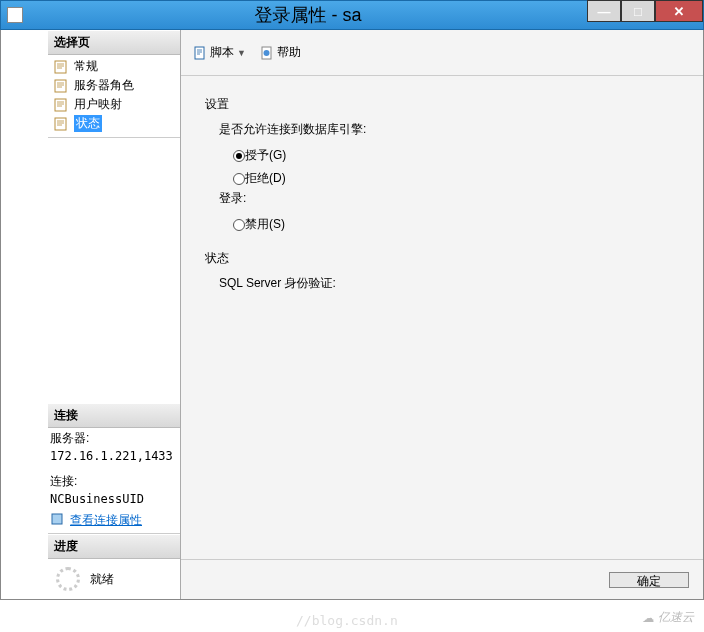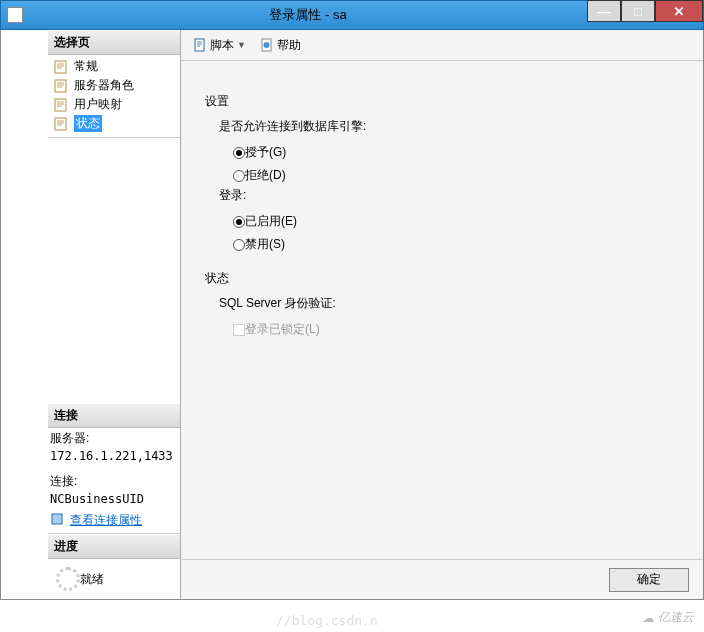--- a/index.html
+++ b/index.html
@@ -1,64 +1,64 @@
 <!DOCTYPE html>
 <html><head>
   <meta charset="utf-8">
   <style>
     * { box-sizing: border-box; margin: 0; padding: 0; font-family: "Microsoft YaHei", "SimSun", sans-serif; font-size: 12px; }
     body { width: 704px; height: 632px; background: #fff; position: relative; overflow: hidden; }
     
     .titlebar { height: 30px; background: linear-gradient(#4aa8e8, #2e8cd4); display: flex; align-items: center; padding: 0 0 0 6px; color: #fff; border: 1px solid #1a6aa8; }
     .titlebar-icon { width: 16px; height: 16px; background: #fff; margin-right: 6px; border: 1px solid #888; }
-    .title-text { flex: 1; text-align: center; font-size: 13px; color: #000; }
+    .title-text { flex: 1; text-align: center; font-size: 18px; color: #000; }
     .win-controls { display: flex; height: 100%; }
     .win-btn { width: 34px; height: 22px; display: flex; align-items: center; justify-content: center; border: 1px solid #333; background: #d8d8d8; margin-top: -1px; font-size: 13px; font-weight: bold; }
     .win-btn.close { background: #c75050; color: #fff; width: 48px; }
     
     .body-area { display: flex; height: 570px; border: 1px solid #888; border-top: none; }
     
     .sidebar { width: 180px; background: #fff; display: flex; flex-direction: column; border-right: 1px solid #aaa; }
     .side-section { border-bottom: 1px solid #ccc; margin-left: 47px; }
     .side-header { background: linear-gradient(#f0f0f0, #d8d8d8); padding: 3px 6px; font-weight: bold; border-bottom: 1px solid #bbb; border-top: 1px solid #fff; }
     .side-items { padding: 2px 4px 4px 4px; text-align: center; }
     .side-item { display: flex; align-items: center; padding: 1px 2px; gap: 4px; cursor: default; }
     .side-item.selected span:last-child { background: #3399ff; color: #fff; padding: 0 2px; }
     .page-icon { width: 16px; height: 14px; display: inline-flex; align-items: center; justify-content: center; }
     .page-icon svg { width: 16px; height: 14px; }
     
     .side-fill { flex: 1; }
     .conn-body { padding: 2px; font-size: 12px; }
     .conn-body div { margin-bottom: 2px; }
     .conn-link { color: #0066cc; text-decoration: underline; display: inline-flex; align-items: flex-start; gap: 4px; margin-top: 4px; cursor: pointer; }
-    .progress-body { padding: 8px; display: flex; align-items: center; }
+    .progress-body { padding: 8px; display: flex; align-items: center; gap: 10px; }
     .spinner { width: 24px; height: 24px; border: 3px dotted #ccc; border-radius: 50%; }
     
     .main { flex: 1; background: #f4f4f4; display: flex; flex-direction: column; }
-    .toolbar { height: 31px; display: flex; align-items: center; padding: 0 8px; gap: 6px; border-bottom: 1px solid #ccc; background: #f4f4f4; }
+    .toolbar { height: 46px; display: flex; align-items: center; padding: 0 8px; gap: 6px; border-bottom: 1px solid #ccc; background: #f4f4f4; }
     .tool-btn { display: inline-flex; align-items: center; gap: 3px; padding: 2px 4px; cursor: default; }
     .tool-icon { width: 14px; height: 14px; display: inline-block; }
     .dropdown-arrow { font-size: 9px; color: #555; }
     
     .content { flex: 1; padding: 20px 24px; }
     .group-title { margin-bottom: 8px; margin-top: 14px; }
-    .group-title:first-child { margin-top: 12px; }
+    .group-title:first-child { margin-top: 0; }
     .sub-label { margin-left: 14px; margin-bottom: 6px; }
     .radio-row, .check-row { margin-left: 28px; display: flex; align-items: center; padding: 3px 0; font-family: "SimSun", monospace; }
     .radio { width: 12px; height: 12px; border: 1px solid #555; border-radius: 50%; display: inline-flex; align-items: center; justify-content: center; background: #fff; }
     .radio.checked::after { content: ""; width: 6px; height: 6px; background: #000; border-radius: 50%; }
     .checkbox { width: 12px; height: 12px; border: 1px solid #aaa; background: #fff; display: inline-block; }
     .disabled { color: #999; }
     .disabled .checkbox { border-color: #ccc; }
     
     .footer { height: 40px; border-top: 1px solid #ccc; display: flex; align-items: center; justify-content: flex-end; padding: 0 14px; background: #f4f4f4; }
-    .footer-btn { width: 80px; height: 24px; border: 1px solid #888; background: #e8e8e8; cursor: default; }
+    .footer-btn { width: 80px; height: 16px; border: 1px solid #888; background: #e8e8e8; cursor: default; }
     
     .watermark { position: absolute; bottom: 6px; right: 10px; color: #bbb; font-size: 16px; font-style: italic; display: flex; align-items: center; gap: 4px; pointer-events: none; }
-    .wm-blog { position: absolute; bottom: 4px; left: 276px; color: #ddd; font-family: monospace; font-size: 13px; pointer-events: none; }
+    .wm-blog { position: absolute; bottom: 4px; left: 296px; color: #ddd; font-family: monospace; font-size: 13px; pointer-events: none; }
   </style>
 </head>
 <body>
 
 <div class="titlebar">
   <span class="titlebar-icon"></span>
   <span class="title-text">登录属性 - sa</span>
   <div class="win-controls">
     <div class="win-btn">—</div>
     <div class="win-btn">□</div>
@@ -167,34 +167,26 @@
         <span class="radio checked"></span>
         <span>授予(G)</span>
       </div>
       <div class="radio-row">
         <span class="radio"></span>
         <span>拒绝(D)</span>
       </div>
 
       <div class="sub-label">登录:</div>
       <div class="radio-row">
-        <span class="radio checked"></span>
-        <span>已启用(E)</span>
-      </div>
-      <div class="radio-row">
         <span class="radio"></span>
         <span>禁用(S)</span>
       </div>
 
       <div class="group-title">状态</div>
       <div class="sub-label">SQL Server 身份验证:</div>
-      <div class="check-row disabled">
-        <span class="checkbox"></span>
-        <span>登录已锁定(L)</span>
-      </div>
     </div>
 
     <div class="footer">
       <button class="footer-btn">确定</button>
     </div>
   </div>
 </div>
 
 <div class="wm-blog">//blog.csdn.n</div>
 <div class="watermark">

